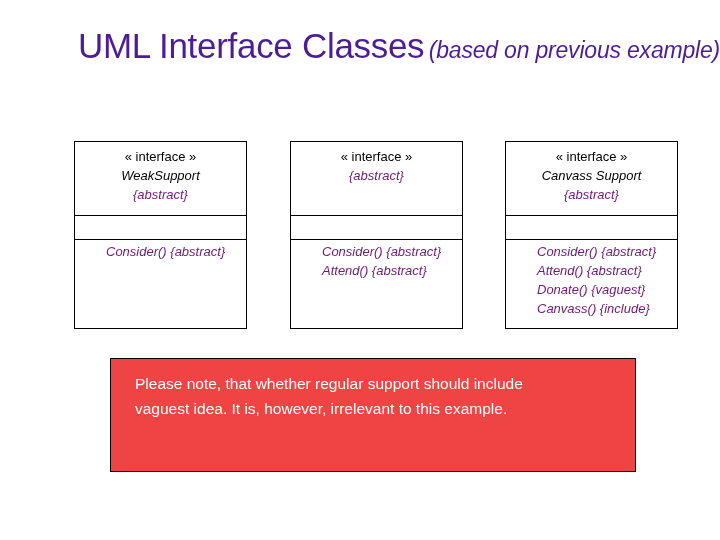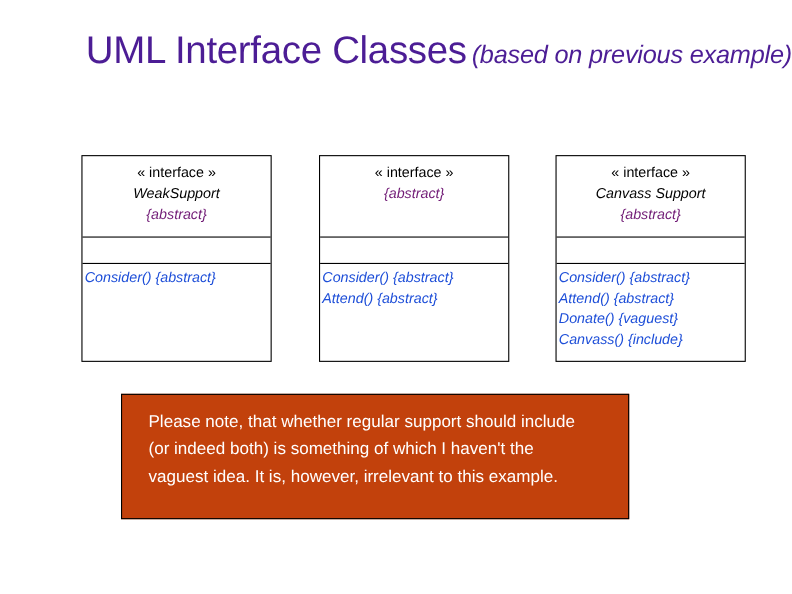--- a/index.html
+++ b/index.html
@@ -92,32 +92,33 @@
   }
 
   .compartment-operations {
     box-sizing: border-box;
     padding: 2px 0 0 2px;
   }
   .operation {
     font-size: 13px;
     font-style: italic;
     line-height: 19px;
-    color: #1d4ed8;
+    color: #701a75;
     white-space: nowrap;
+    margin-left: 29px;
   }
 
   
   .note-box {
     position: absolute;
     left: 110px;
     top: 358px;
-    width: 462px;
+    width: 526px;
     height: 114px;
-    background: #c2410c;
+    background: #ef4444;
     border: 1px solid #000000;
     box-sizing: border-box;
     padding: 12px 8px 0 24px;
   }
   .note-line {
     font-size: 15.5px;
     line-height: 25px;
     color: #ffffff;
     white-space: nowrap;
   }
@@ -168,15 +169,14 @@
       <div class="operation">Attend() {abstract}</div>
       <div class="operation">Donate() {vaguest}</div>
       <div class="operation">Canvass() {include}</div>
     </div>
   </div>
 
 </div>
 
 <div class="note-box">
   <div class="note-line">Please note, that whether regular support should include</div>
-  <div class="note-line">(or indeed both) is something of which I haven't the</div>
   <div class="note-line">vaguest idea. It is, however, irrelevant to this example.</div>
 </div>
 
 </body></html>

